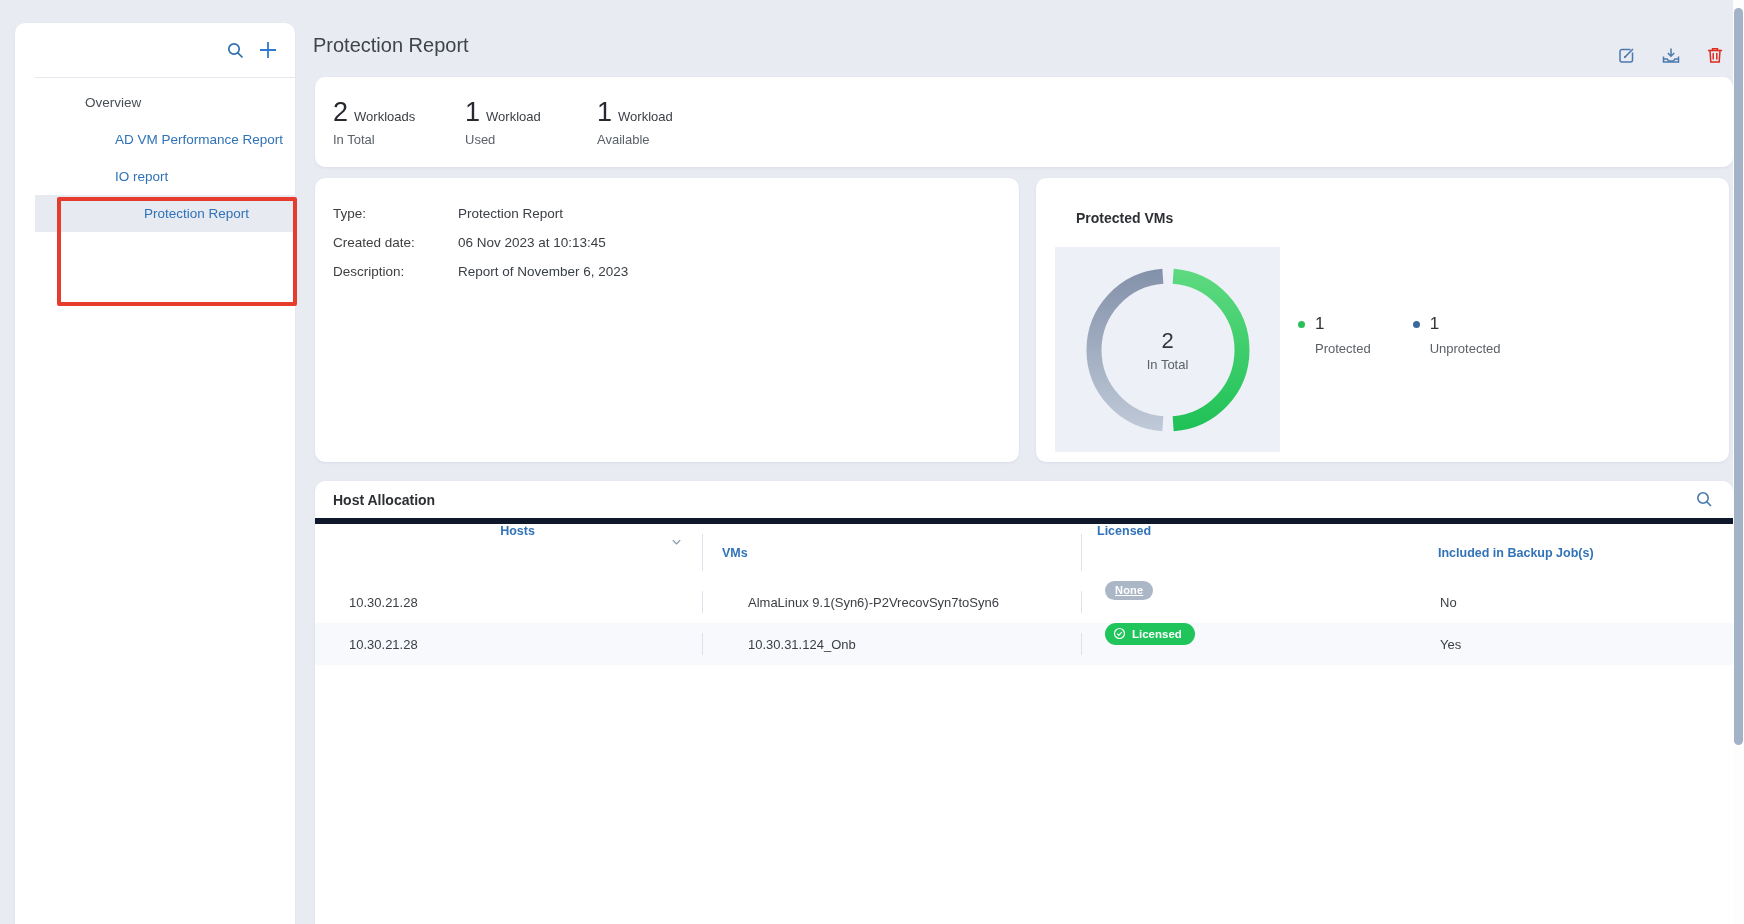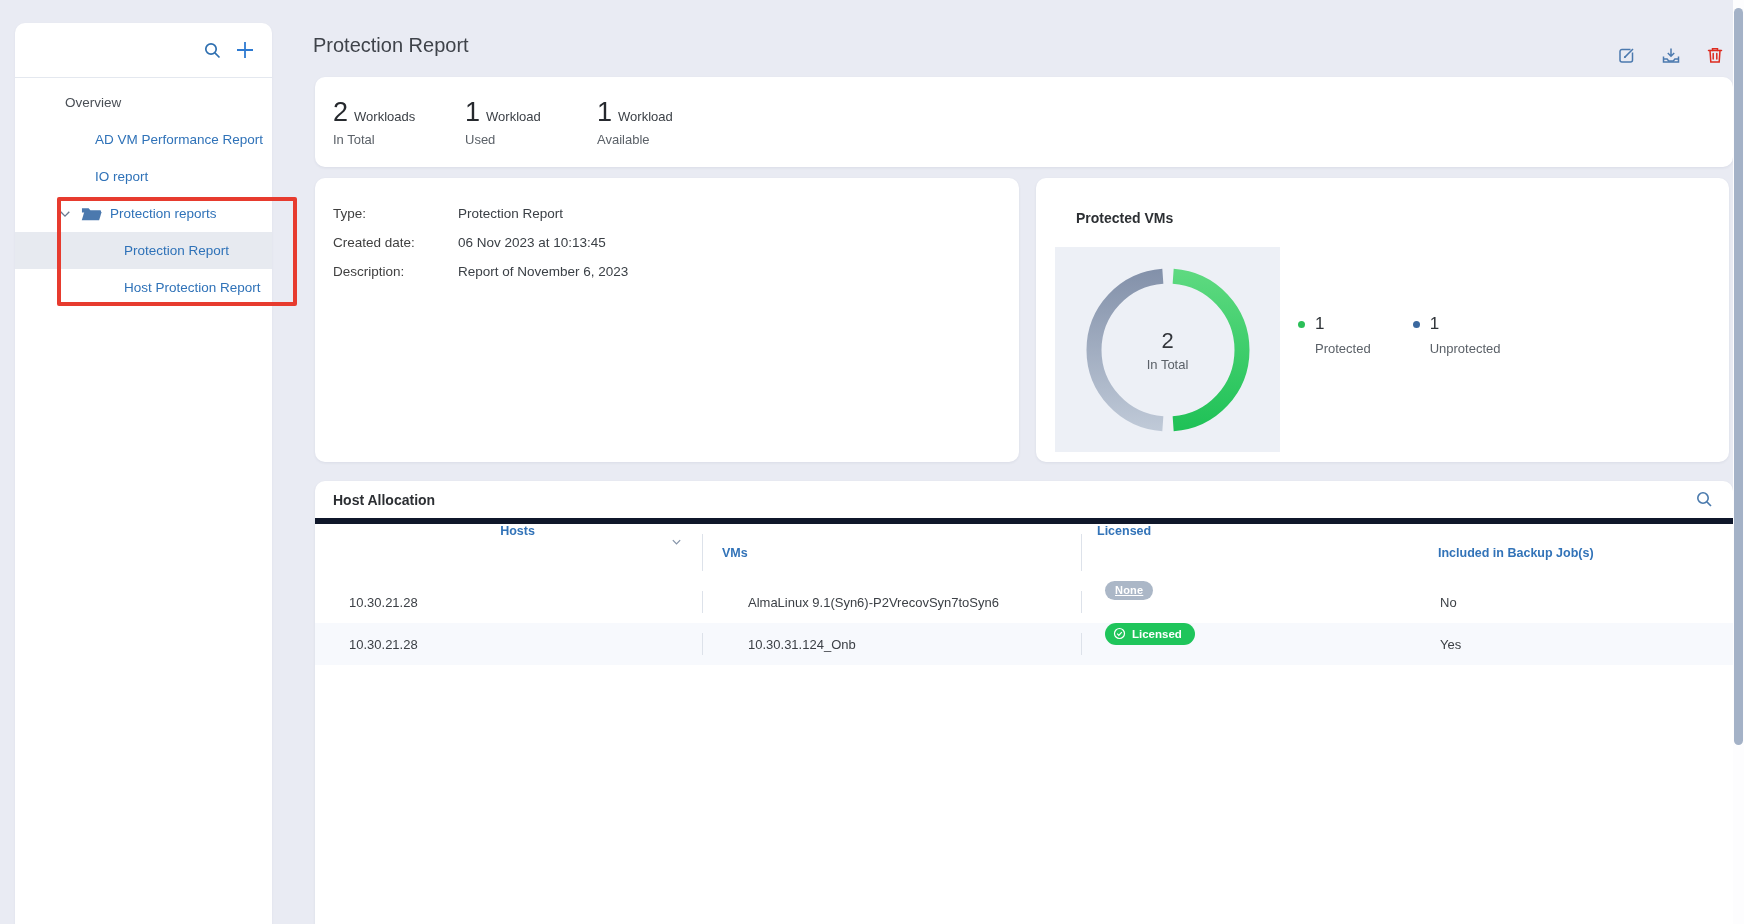--- a/index.html
+++ b/index.html
@@ -1,20 +1,20 @@
 <!DOCTYPE html>
 <html><head>
 <meta charset="utf-8">
 <style>
   * { margin:0; padding:0; box-sizing:border-box; }
   html,body { width:1744px; height:924px; overflow:hidden; }
   body { background:#e9ebf3; font-family:"Liberation Sans", sans-serif; color:#3c4046; position:relative; }
 
   
-  .sidebar { position:absolute; left:15px; top:23px; width:257px; bottom:0; background:#fff; border-radius:10px 10px 0 0; box-shadow:0 1px 3px rgba(25,42,70,.05); }
+  .sidebar { position:absolute; left:15px; top:23px; width:280px; bottom:0; background:#fff; border-radius:10px 10px 0 0; box-shadow:0 1px 3px rgba(25,42,70,.05);padding-left:20px; }
   .sidebar-header { height:55px; display:flex; align-items:center; justify-content:flex-end; gap:13px; padding-right:17px; border-bottom:1px solid #e4e8ef; }
   .icon-btn { display:inline-flex; align-items:center; justify-content:center; cursor:pointer; background:none; border:none; padding:0; }
   .tree { padding-top:6px; }
   .tree-item { height:37px; display:flex; align-items:center; font-size:13.5px; color:#2f72b8; cursor:pointer; }
   .tree-item.plain { color:#4a4f56; }
   .tree-item.selected { background:#e7eaf0; }
   .pad-root { padding-left:50px; }
   .pad-report { padding-left:80px; }
   .pad-child { padding-left:109px; }
   .folder-row { padding-left:44px; gap:8px; }
@@ -107,39 +107,22 @@
   <div class="tree">
     <div class="tree-item plain pad-root">
       <span>Overview</span>
     </div>
     <div class="tree-item pad-report">
       <span>AD VM Performance Report</span>
     </div>
     <div class="tree-item pad-report">
       <span>IO report</span>
     </div>
-    <div class="tree-item folder-row">
-      <span class="chev">
-        <svg width="12" height="10" viewBox="0 0 14 10" fill="none" stroke="#6b7a90" stroke-width="1.6">
-          <path d="M2 2.5 L7 7.5 L12 2.5"></path>
-        </svg>
-      </span>
-      <span>
-        <svg width="21" height="16" viewBox="0 0 22 16" fill="#4b79ae">
-          <path d="M1 2 h7 l1.8 2 H20 a1 1 0 0 1 1 1 V6.5 H1 z"></path>
-          <path d="M0.8 14.5 L3.4 6 H21.6 L19 14.5 z"></path>
-        </svg>
-      </span>
-      <span>Protection reports</span>
-    </div>
     <div class="tree-item selected pad-child">
       <span>Protection Report</span>
-    </div>
-    <div class="tree-item pad-child">
-      <span>Host Protection Report</span>
     </div>
   </div>
 </div>
 
 <div class="annotation-box"></div>
 
 <div class="main">
 
   <div class="main-header">
     <div class="page-title">Protection Report</div>

